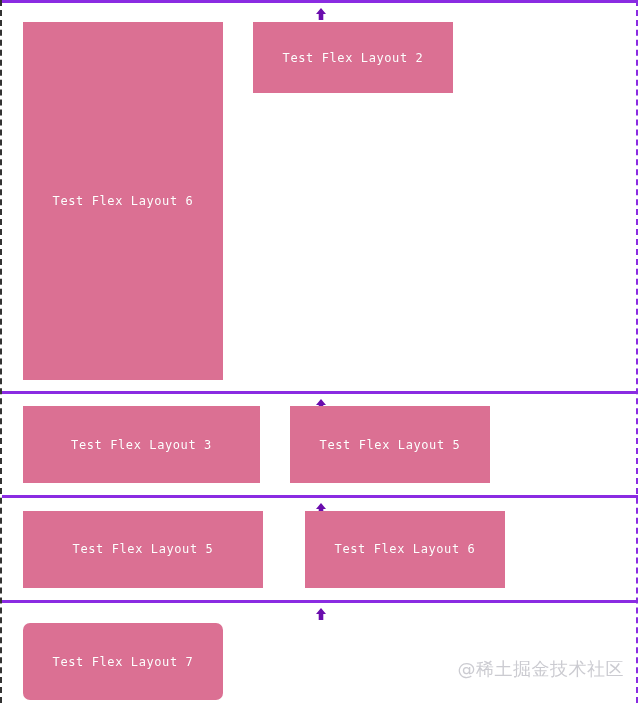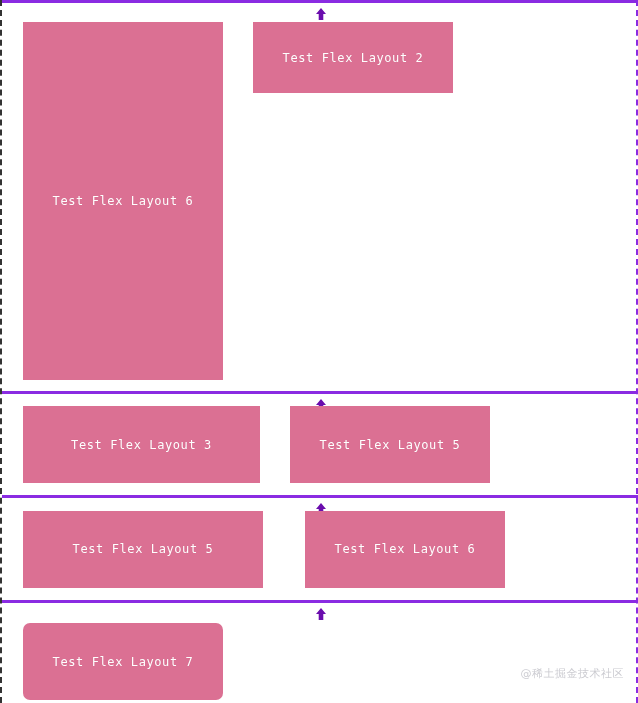--- a/index.html
+++ b/index.html
@@ -109,21 +109,21 @@
   #box6 { width: 200px; height: 77px;  margin-left: 42px; }
   #box7 { width: 200px; height: 77px; border-radius: 7px; }
 
   
   .watermark {
     position: absolute;
     right: 14px;
     bottom: 22px;
     color: #c9c9cf;
     font-family: "DejaVu Sans", "Liberation Sans", sans-serif;
-    font-size: 11px;
+    font-size: 18px;
     letter-spacing: 0.5px;
     opacity: 0.95;
     user-select: none;
   }
 </style>
 </head>
 <body>
 
 <div id="page">
 

